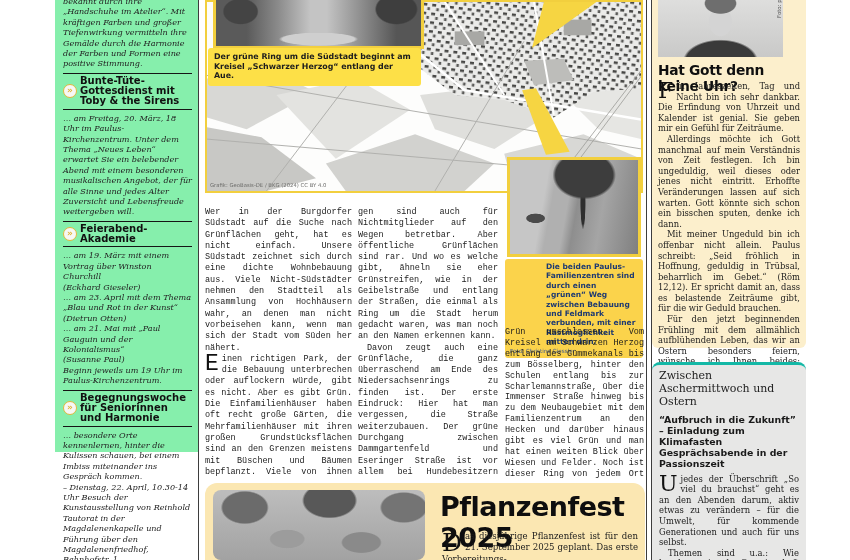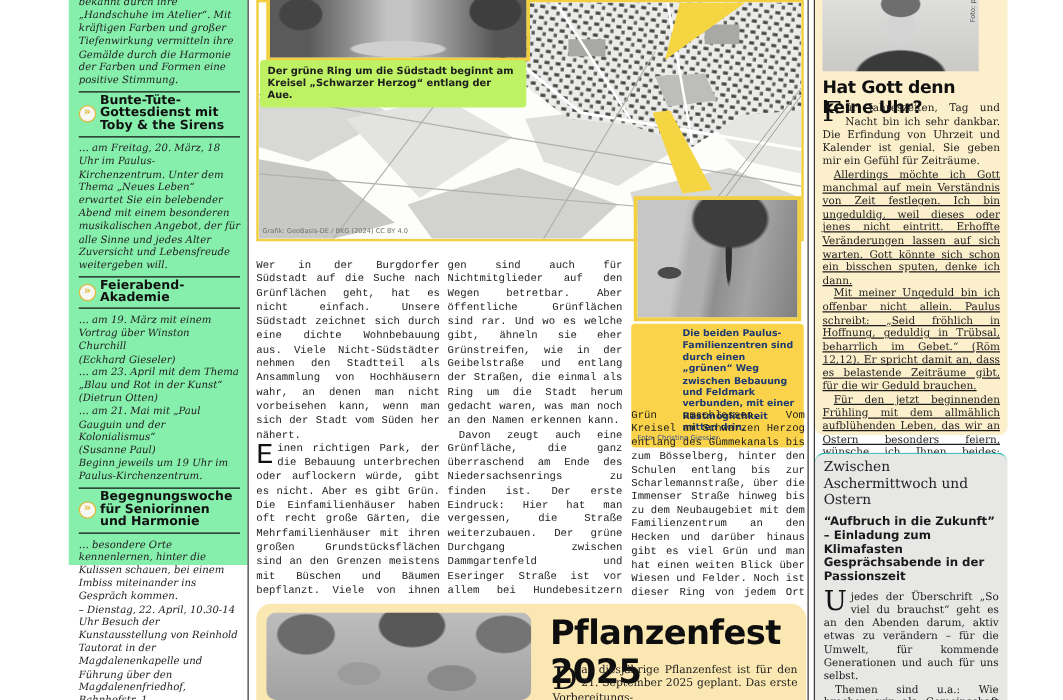--- a/index.html
+++ b/index.html
@@ -29,21 +29,21 @@
          box-sizing:border-box; background:#fdfdfc; }
   #map svg { display:block; width:100%; height:100%; }
   #inset1 { left:213px; top:-3px; width:205px; height:46px; border:3px solid #f2cf3e;
             background:linear-gradient(180deg,#4f4f4f 0%,#7a7a7a 35%,#b9b9b9 60%,#8b8b8b 100%),#888; }
   #inset1 .ph { width:100%; height:100%;
      background:
       radial-gradient(30px 22px at 12% 25%, #444 0 55%, transparent 60%),
       radial-gradient(36px 26px at 88% 20%, #3e3e3e 0 55%, transparent 60%),
       radial-gradient(60px 10px at 50% 85%, #cfcfcf 0 60%, transparent 66%),
       linear-gradient(90deg,#5a5a5a 0 15%, #8a8a8a 30%, #c4c4c4 46% 54%, #8a8a8a 72%, #565656 88%); }
-  #cap1 { left:208px; top:48px; width:213px; background:#bef264; border-radius:3px;
+  #cap1 { left:208px; top:48px; width:213px; background:#fde047; border-radius:3px;
           padding:4px 6px 5px 6px; box-sizing:border-box;
           font-family:"DejaVu Sans", sans-serif; font-weight:bold;
           font-size:7.9px; line-height:9.6px; color:#1d1d1d; }
   #mapcredit { left:210px; top:182px; font-family:"DejaVu Sans", sans-serif;
                font-size:5.3px; color:#6f6f6d; }
 
   #photo2 { left:507px; top:157px; width:134px; height:100px; border:3px solid #f2cf3e;
             box-sizing:border-box;
             background:
               radial-gradient(52px 40px at 58% 16%, #3d3d3d 0 55%, transparent 61%),
@@ -87,25 +87,25 @@
               radial-gradient(19px 24px at 50% 38%, #d4d4d4 0 58%, transparent 63%),
               radial-gradient(58px 34px at 50% 108%, #3a3a3a 0 60%, transparent 65%),
               linear-gradient(180deg,#dededd,#c9c9c8); }
   #rphotocredit { left:776px; top:18px; transform:rotate(-90deg); transform-origin:left top;
                   font-family:"DejaVu Sans", sans-serif; font-size:5.4px; color:#555; }
   #rhead { left:658px; top:62px; width:146px; font-family:"DejaVu Sans", sans-serif;
            font-weight:bold; font-size:13.8px; letter-spacing:-0.3px; color:#0f0f0f; }
   #rbody { left:658px; top:81px; width:142px; font-size:8.4px; line-height:10.6px;
            text-align:justify; }
   #rbody p { margin:0; }
-  #rbody p + p { text-indent:9px;text-decoration:underline; }
+  #rbody p + p { text-indent:9px; }
   #rbody .dcap { font-size:22px; line-height:18px; }
 
   #rgray { left:652px; top:362px; width:154px; height:198px; background:#e7e7e6;
-           border-radius:8px 8px 0 0; border-top:1px solid #14b8a6; box-sizing:border-box;
+           border-radius:8px 8px 0 0; border-top:3px solid #14b8a6; box-sizing:border-box;
            padding:4px 7px 0 7px; }
   #rgray .kicker { font-size:11px; line-height:13.2px; color:#222; }
   #rgray .sub { font-family:"DejaVu Sans", sans-serif; font-weight:bold;
                 font-size:9.4px; line-height:11.2px; color:#1a1a1a; margin:5px 0 4px 0; }
   #rgray .bd { font-size:8.4px; line-height:10.6px; text-align:justify; }
   #rgray .bd p { margin:0; }
   #rgray .bd p + p { text-indent:9px; }
   #rgray .dcap { font-size:22px; line-height:18px; }
 </style>
 </head>

